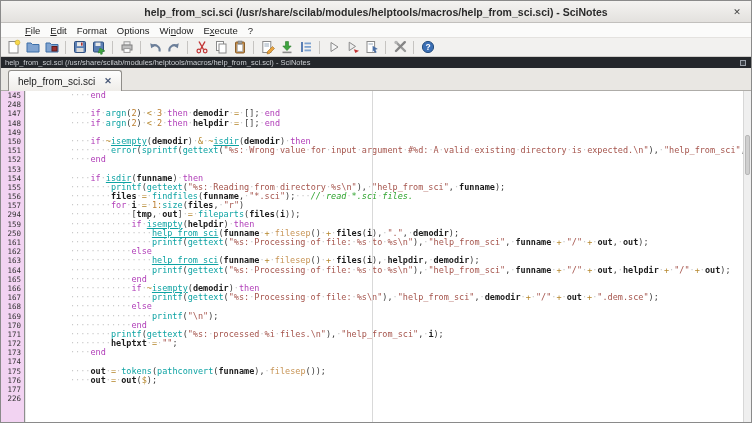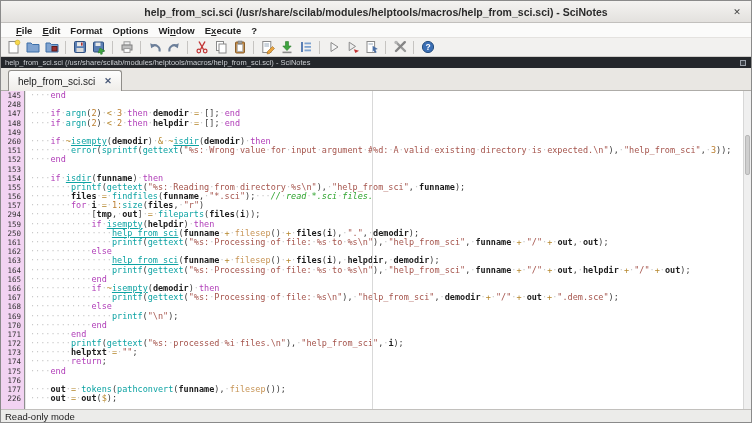--- a/index.html
+++ b/index.html
@@ -21,23 +21,22 @@
     display:flex; align-items:center; justify-content:center;
   }
   .titlebar .ttl { font-size:10.5px; font-weight:bold; color:#2b2b2b; white-space:nowrap; }
   .titlebar .close {
     position:absolute; right:7px; top:4px; width:14px; height:14px;
     font-size:9px; color:#444; text-align:center; line-height:14px; cursor:default;
   }
   
   .menubar {
     height:15px; flex:0 0 15px; background:#fbfbfa;
-    display:flex; align-items:center; padding-left:10px;
+    display:flex; align-items:center; padding-left:19px;
     border-bottom:1px solid #e4e2df;
-    font-weight:bold;
   }
   .menu-item { font-size:9.5px; color:#222; padding:0 5px; white-space:nowrap; }
   
   .toolbar {
     height:19px; flex:0 0 19px; background:#f2f1ef;
     display:flex; align-items:center; padding-left:3px;
     border-bottom:1px solid #cfcdca;
   }
   .tb-btn {
     width:19px; height:17px; border:none; background:transparent;
@@ -81,21 +80,21 @@
   .lnum {
     height:9.2px; line-height:9.2px; font-family:"DejaVu Sans Mono", monospace;
     font-size:7.5px; color:#333; text-align:right; padding-right:3px;
   }
   .code {
     flex:1 1 auto; overflow:hidden; padding-left:4px; background:#fff;
     border-left:1px solid #e8e8e8;
   }
   .code-line {
     height:9.2px; line-height:9.2px; white-space:pre;
-    font-family:"DejaVu Sans Mono", monospace; font-size:8.5px;
+    font-family:"DejaVu Sans Mono", monospace; font-size:8.5px;margin-left:40px;
   }
   .code-line span { letter-spacing:0; }
   .tk-m { text-decoration:underline; }
   .tk-g { font-style:italic; }
   .tk-v { font-weight:bold; }
   .margin-line { position:absolute; left:371px; top:0; bottom:0; width:1px; background:#d9d9d9; }
   .vscroll {
     position:absolute; right:0; top:0; bottom:0; width:8px;
     background:#efefef; border-left:1px solid #d7d7d7;
   }
@@ -316,21 +315,21 @@
       </div>
     </div>
 
   <div class="editor-wrap">
     <div class="gutter" style="background: rgb(242, 211, 242);">
         <div class="lnum">145</div>
         <div class="lnum">248</div>
         <div class="lnum">147</div>
         <div class="lnum">148</div>
         <div class="lnum">149</div>
-        <div class="lnum">260</div>
+        <div class="lnum">150</div>
         <div class="lnum">151</div>
         <div class="lnum">152</div>
         <div class="lnum">153</div>
         <div class="lnum">154</div>
         <div class="lnum">155</div>
         <div class="lnum">156</div>
         <div class="lnum">157</div>
         <div class="lnum">294</div>
         <div class="lnum">159</div>
         <div class="lnum">250</div>
@@ -373,32 +372,27 @@
         <div class="code-line"><span style="color: rgb(201, 201, 201);">················</span><span class="tk-c" style="color: rgb(13, 163, 163);">printf</span><span class="tk-p" style="color: rgb(58, 58, 58);">(</span><span class="tk-c" style="color: rgb(13, 163, 163);">gettext</span><span class="tk-p" style="color: rgb(58, 58, 58);">(</span><span class="tk-s" style="color: rgb(165, 84, 76);">"%s:</span><span style="color: rgb(201, 201, 201);">·</span><span class="tk-s" style="color: rgb(165, 84, 76);">Processing</span><span style="color: rgb(201, 201, 201);">·</span><span class="tk-s" style="color: rgb(165, 84, 76);">of</span><span style="color: rgb(201, 201, 201);">·</span><span class="tk-s" style="color: rgb(165, 84, 76);">file:</span><span style="color: rgb(201, 201, 201);">·</span><span class="tk-s" style="color: rgb(165, 84, 76);">%s</span><span style="color: rgb(201, 201, 201);">·</span><span class="tk-s" style="color: rgb(165, 84, 76);">to</span><span style="color: rgb(201, 201, 201);">·</span><span class="tk-s" style="color: rgb(165, 84, 76);">%s\n"</span><span class="tk-p" style="color: rgb(58, 58, 58);">),</span><span style="color: rgb(201, 201, 201);">·</span><span class="tk-s" style="color: rgb(165, 84, 76);">"help_from_sci"</span><span class="tk-p" style="color: rgb(58, 58, 58);">,</span><span style="color: rgb(201, 201, 201);">·</span><span class="tk-v" style="color: rgb(28, 28, 28);">funname</span><span style="color: rgb(201, 201, 201);">·</span><span class="tk-o" style="color: rgb(181, 134, 43);">+</span><span style="color: rgb(201, 201, 201);">·</span><span class="tk-s" style="color: rgb(165, 84, 76);">"/"</span><span style="color: rgb(201, 201, 201);">·</span><span class="tk-o" style="color: rgb(181, 134, 43);">+</span><span style="color: rgb(201, 201, 201);">·</span><span class="tk-v" style="color: rgb(28, 28, 28);">out</span><span class="tk-p" style="color: rgb(58, 58, 58);">,</span><span style="color: rgb(201, 201, 201);">·</span><span class="tk-v" style="color: rgb(28, 28, 28);">out</span><span class="tk-p" style="color: rgb(58, 58, 58);">);</span></div>
         <div class="code-line"><span style="color: rgb(201, 201, 201);">············</span><span class="tk-k" style="color: rgb(176, 61, 184);">else</span></div>
         <div class="code-line"><span style="color: rgb(201, 201, 201);">················</span><span class="tk-m" style="color: rgb(13, 163, 163);">help_from_sci</span><span class="tk-p" style="color: rgb(58, 58, 58);">(</span><span class="tk-v" style="color: rgb(28, 28, 28);">funname</span><span style="color: rgb(201, 201, 201);">·</span><span class="tk-o" style="color: rgb(181, 134, 43);">+</span><span style="color: rgb(201, 201, 201);">·</span><span class="tk-f" style="color: rgb(199, 148, 85);">filesep</span><span class="tk-p" style="color: rgb(58, 58, 58);">()</span><span style="color: rgb(201, 201, 201);">·</span><span class="tk-o" style="color: rgb(181, 134, 43);">+</span><span style="color: rgb(201, 201, 201);">·</span><span class="tk-v" style="color: rgb(28, 28, 28);">files</span><span class="tk-p" style="color: rgb(58, 58, 58);">(</span><span class="tk-v" style="color: rgb(28, 28, 28);">i</span><span class="tk-p" style="color: rgb(58, 58, 58);">),</span><span style="color: rgb(201, 201, 201);">·</span><span class="tk-v" style="color: rgb(28, 28, 28);">helpdir</span><span class="tk-p" style="color: rgb(58, 58, 58);">,</span><span style="color: rgb(201, 201, 201);">·</span><span class="tk-v" style="color: rgb(28, 28, 28);">demodir</span><span class="tk-p" style="color: rgb(58, 58, 58);">);</span></div>
         <div class="code-line"><span style="color: rgb(201, 201, 201);">················</span><span class="tk-c" style="color: rgb(13, 163, 163);">printf</span><span class="tk-p" style="color: rgb(58, 58, 58);">(</span><span class="tk-c" style="color: rgb(13, 163, 163);">gettext</span><span class="tk-p" style="color: rgb(58, 58, 58);">(</span><span class="tk-s" style="color: rgb(165, 84, 76);">"%s:</span><span style="color: rgb(201, 201, 201);">·</span><span class="tk-s" style="color: rgb(165, 84, 76);">Processing</span><span style="color: rgb(201, 201, 201);">·</span><span class="tk-s" style="color: rgb(165, 84, 76);">of</span><span style="color: rgb(201, 201, 201);">·</span><span class="tk-s" style="color: rgb(165, 84, 76);">file:</span><span style="color: rgb(201, 201, 201);">·</span><span class="tk-s" style="color: rgb(165, 84, 76);">%s</span><span style="color: rgb(201, 201, 201);">·</span><span class="tk-s" style="color: rgb(165, 84, 76);">to</span><span style="color: rgb(201, 201, 201);">·</span><span class="tk-s" style="color: rgb(165, 84, 76);">%s\n"</span><span class="tk-p" style="color: rgb(58, 58, 58);">),</span><span style="color: rgb(201, 201, 201);">·</span><span class="tk-s" style="color: rgb(165, 84, 76);">"help_from_sci"</span><span class="tk-p" style="color: rgb(58, 58, 58);">,</span><span style="color: rgb(201, 201, 201);">·</span><span class="tk-v" style="color: rgb(28, 28, 28);">funname</span><span style="color: rgb(201, 201, 201);">·</span><span class="tk-o" style="color: rgb(181, 134, 43);">+</span><span style="color: rgb(201, 201, 201);">·</span><span class="tk-s" style="color: rgb(165, 84, 76);">"/"</span><span style="color: rgb(201, 201, 201);">·</span><span class="tk-o" style="color: rgb(181, 134, 43);">+</span><span style="color: rgb(201, 201, 201);">·</span><span class="tk-v" style="color: rgb(28, 28, 28);">out</span><span class="tk-p" style="color: rgb(58, 58, 58);">,</span><span style="color: rgb(201, 201, 201);">·</span><span class="tk-v" style="color: rgb(28, 28, 28);">helpdir</span><span style="color: rgb(201, 201, 201);">·</span><span class="tk-o" style="color: rgb(181, 134, 43);">+</span><span style="color: rgb(201, 201, 201);">·</span><span class="tk-s" style="color: rgb(165, 84, 76);">"/"</span><span style="color: rgb(201, 201, 201);">·</span><span class="tk-o" style="color: rgb(181, 134, 43);">+</span><span style="color: rgb(201, 201, 201);">·</span><span class="tk-v" style="color: rgb(28, 28, 28);">out</span><span class="tk-p" style="color: rgb(58, 58, 58);">);</span></div>
         <div class="code-line"><span style="color: rgb(201, 201, 201);">············</span><span class="tk-k" style="color: rgb(176, 61, 184);">end</span></div>
         <div class="code-line"><span style="color: rgb(201, 201, 201);">············</span><span class="tk-k" style="color: rgb(176, 61, 184);">if</span><span style="color: rgb(201, 201, 201);">·</span><span class="tk-o" style="color: rgb(181, 134, 43);">~</span><span class="tk-m" style="color: rgb(13, 163, 163);">isempty</span><span class="tk-p" style="color: rgb(58, 58, 58);">(</span><span class="tk-v" style="color: rgb(28, 28, 28);">demodir</span><span class="tk-p" style="color: rgb(58, 58, 58);">)</span><span style="color: rgb(201, 201, 201);">·</span><span class="tk-k" style="color: rgb(176, 61, 184);">then</span></div>
         <div class="code-line"><span style="color: rgb(201, 201, 201);">················</span><span class="tk-c" style="color: rgb(13, 163, 163);">printf</span><span class="tk-p" style="color: rgb(58, 58, 58);">(</span><span class="tk-c" style="color: rgb(13, 163, 163);">gettext</span><span class="tk-p" style="color: rgb(58, 58, 58);">(</span><span class="tk-s" style="color: rgb(165, 84, 76);">"%s:</span><span style="color: rgb(201, 201, 201);">·</span><span class="tk-s" style="color: rgb(165, 84, 76);">Processing</span><span style="color: rgb(201, 201, 201);">·</span><span class="tk-s" style="color: rgb(165, 84, 76);">of</span><span style="color: rgb(201, 201, 201);">·</span><span class="tk-s" style="color: rgb(165, 84, 76);">file:</span><span style="color: rgb(201, 201, 201);">·</span><span class="tk-s" style="color: rgb(165, 84, 76);">%s\n"</span><span class="tk-p" style="color: rgb(58, 58, 58);">),</span><span style="color: rgb(201, 201, 201);">·</span><span class="tk-s" style="color: rgb(165, 84, 76);">"help_from_sci"</span><span class="tk-p" style="color: rgb(58, 58, 58);">,</span><span style="color: rgb(201, 201, 201);">·</span><span class="tk-v" style="color: rgb(28, 28, 28);">demodir</span><span style="color: rgb(201, 201, 201);">·</span><span class="tk-o" style="color: rgb(181, 134, 43);">+</span><span style="color: rgb(201, 201, 201);">·</span><span class="tk-s" style="color: rgb(165, 84, 76);">"/"</span><span style="color: rgb(201, 201, 201);">·</span><span class="tk-o" style="color: rgb(181, 134, 43);">+</span><span style="color: rgb(201, 201, 201);">·</span><span class="tk-v" style="color: rgb(28, 28, 28);">out</span><span style="color: rgb(201, 201, 201);">·</span><span class="tk-o" style="color: rgb(181, 134, 43);">+</span><span style="color: rgb(201, 201, 201);">·</span><span class="tk-s" style="color: rgb(165, 84, 76);">".dem.sce"</span><span class="tk-p" style="color: rgb(58, 58, 58);">);</span></div>
         <div class="code-line"><span style="color: rgb(201, 201, 201);">············</span><span class="tk-k" style="color: rgb(176, 61, 184);">else</span></div>
         <div class="code-line"><span style="color: rgb(201, 201, 201);">················</span><span class="tk-c" style="color: rgb(13, 163, 163);">printf</span><span class="tk-p" style="color: rgb(58, 58, 58);">(</span><span class="tk-s" style="color: rgb(165, 84, 76);">"\n"</span><span class="tk-p" style="color: rgb(58, 58, 58);">);</span></div>
         <div class="code-line"><span style="color: rgb(201, 201, 201);">············</span><span class="tk-k" style="color: rgb(176, 61, 184);">end</span></div>
-        <div class="code-line"><span style="color: rgb(201, 201, 201);">········</span><span class="tk-k" style="color: rgb(176, 61, 184);">end</span></div>
         <div class="code-line"><span style="color: rgb(201, 201, 201);">········</span><span class="tk-c" style="color: rgb(13, 163, 163);">printf</span><span class="tk-p" style="color: rgb(58, 58, 58);">(</span><span class="tk-c" style="color: rgb(13, 163, 163);">gettext</span><span class="tk-p" style="color: rgb(58, 58, 58);">(</span><span class="tk-s" style="color: rgb(165, 84, 76);">"%s:</span><span style="color: rgb(201, 201, 201);">·</span><span class="tk-s" style="color: rgb(165, 84, 76);">processed</span><span style="color: rgb(201, 201, 201);">·</span><span class="tk-s" style="color: rgb(165, 84, 76);">%i</span><span style="color: rgb(201, 201, 201);">·</span><span class="tk-s" style="color: rgb(165, 84, 76);">files.\n"</span><span class="tk-p" style="color: rgb(58, 58, 58);">),</span><span style="color: rgb(201, 201, 201);">·</span><span class="tk-s" style="color: rgb(165, 84, 76);">"help_from_sci"</span><span class="tk-p" style="color: rgb(58, 58, 58);">,</span><span style="color: rgb(201, 201, 201);">·</span><span class="tk-v" style="color: rgb(28, 28, 28);">i</span><span class="tk-p" style="color: rgb(58, 58, 58);">);</span></div>
         <div class="code-line"><span style="color: rgb(201, 201, 201);">········</span><span class="tk-v" style="color: rgb(28, 28, 28);">helptxt</span><span style="color: rgb(201, 201, 201);">·</span><span class="tk-o" style="color: rgb(181, 134, 43);">=</span><span style="color: rgb(201, 201, 201);">·</span><span class="tk-s" style="color: rgb(165, 84, 76);">""</span><span class="tk-p" style="color: rgb(58, 58, 58);">;</span></div>
-        <div class="code-line"><span style="color: rgb(201, 201, 201);">········</span><span class="tk-k" style="color: rgb(176, 61, 184);">return</span><span class="tk-p" style="color: rgb(58, 58, 58);">;</span></div>
         <div class="code-line"><span style="color: rgb(201, 201, 201);">····</span><span class="tk-k" style="color: rgb(176, 61, 184);">end</span></div>
         <div class="code-line"></div>
         <div class="code-line"><span style="color: rgb(201, 201, 201);">····</span><span class="tk-v" style="color: rgb(28, 28, 28);">out</span><span style="color: rgb(201, 201, 201);">·</span><span class="tk-o" style="color: rgb(181, 134, 43);">=</span><span style="color: rgb(201, 201, 201);">·</span><span class="tk-c" style="color: rgb(13, 163, 163);">tokens</span><span class="tk-p" style="color: rgb(58, 58, 58);">(</span><span class="tk-c" style="color: rgb(13, 163, 163);">pathconvert</span><span class="tk-p" style="color: rgb(58, 58, 58);">(</span><span class="tk-v" style="color: rgb(28, 28, 28);">funname</span><span class="tk-p" style="color: rgb(58, 58, 58);">),</span><span style="color: rgb(201, 201, 201);">·</span><span class="tk-f" style="color: rgb(199, 148, 85);">filesep</span><span class="tk-p" style="color: rgb(58, 58, 58);">());</span></div>
         <div class="code-line"><span style="color: rgb(201, 201, 201);">····</span><span class="tk-v" style="color: rgb(28, 28, 28);">out</span><span style="color: rgb(201, 201, 201);">·</span><span class="tk-o" style="color: rgb(181, 134, 43);">=</span><span style="color: rgb(201, 201, 201);">·</span><span class="tk-v" style="color: rgb(28, 28, 28);">out</span><span class="tk-p" style="color: rgb(58, 58, 58);">(</span><span class="tk-o" style="color: rgb(181, 134, 43);">$</span><span class="tk-p" style="color: rgb(58, 58, 58);">);</span></div>
       </div>
     <div class="margin-line"></div>
     <div class="vscroll">
       <div class="vthumb"></div>
     </div>
   </div>
 
-  <div class="statusbar">
-    <span class="st">Read-only mode</span>
-  </div>
 
 </div>
 
 </body></html>

